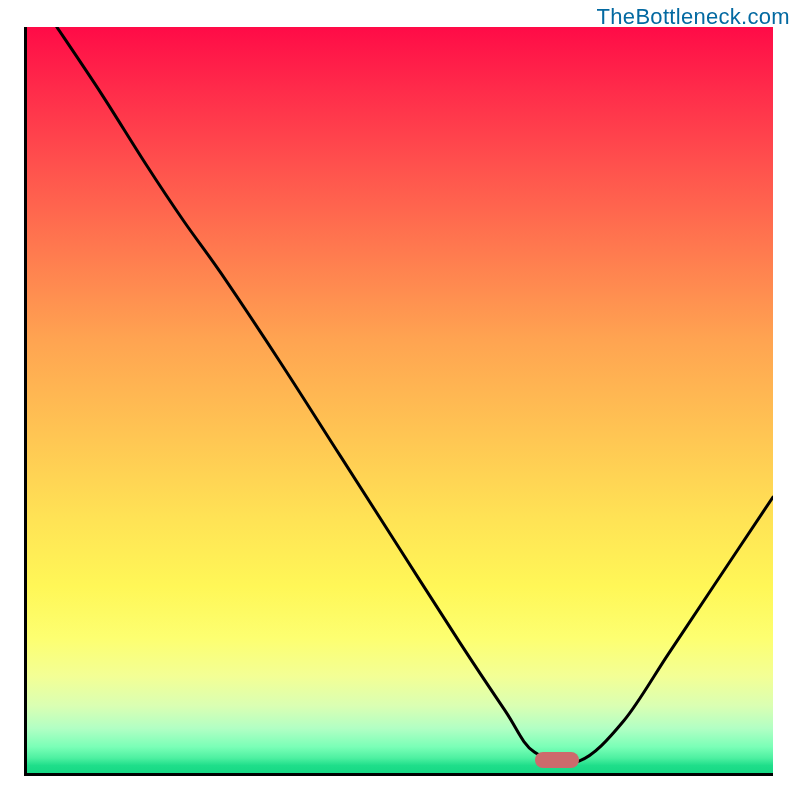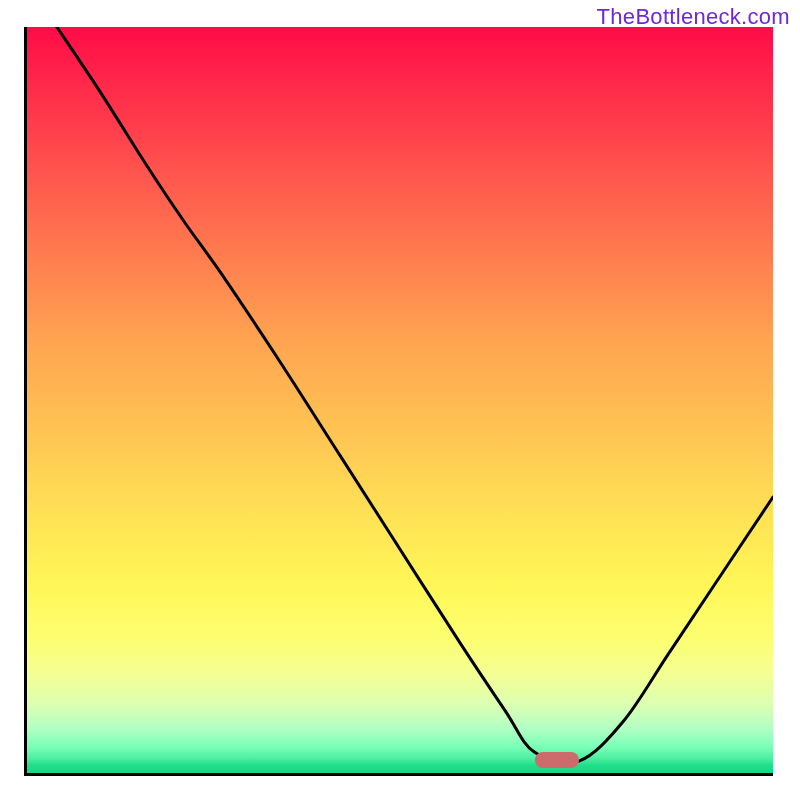--- a/index.html
+++ b/index.html
@@ -74,21 +74,21 @@
     left: 24px;
     top: 27px;
     width: 3px;
     height: 749px;
     background: #000;
   }
   .watermark {
     position: absolute;
     top: 4px;
     right: 10px;
-    color: #6d28d9;
+    color: #0369a1;
     font-size: 22px;
     font-weight: 500;
     letter-spacing: 0.3px;
   }
 </style>
 </head>
 <body>
 
 <div class="wrap">
 

